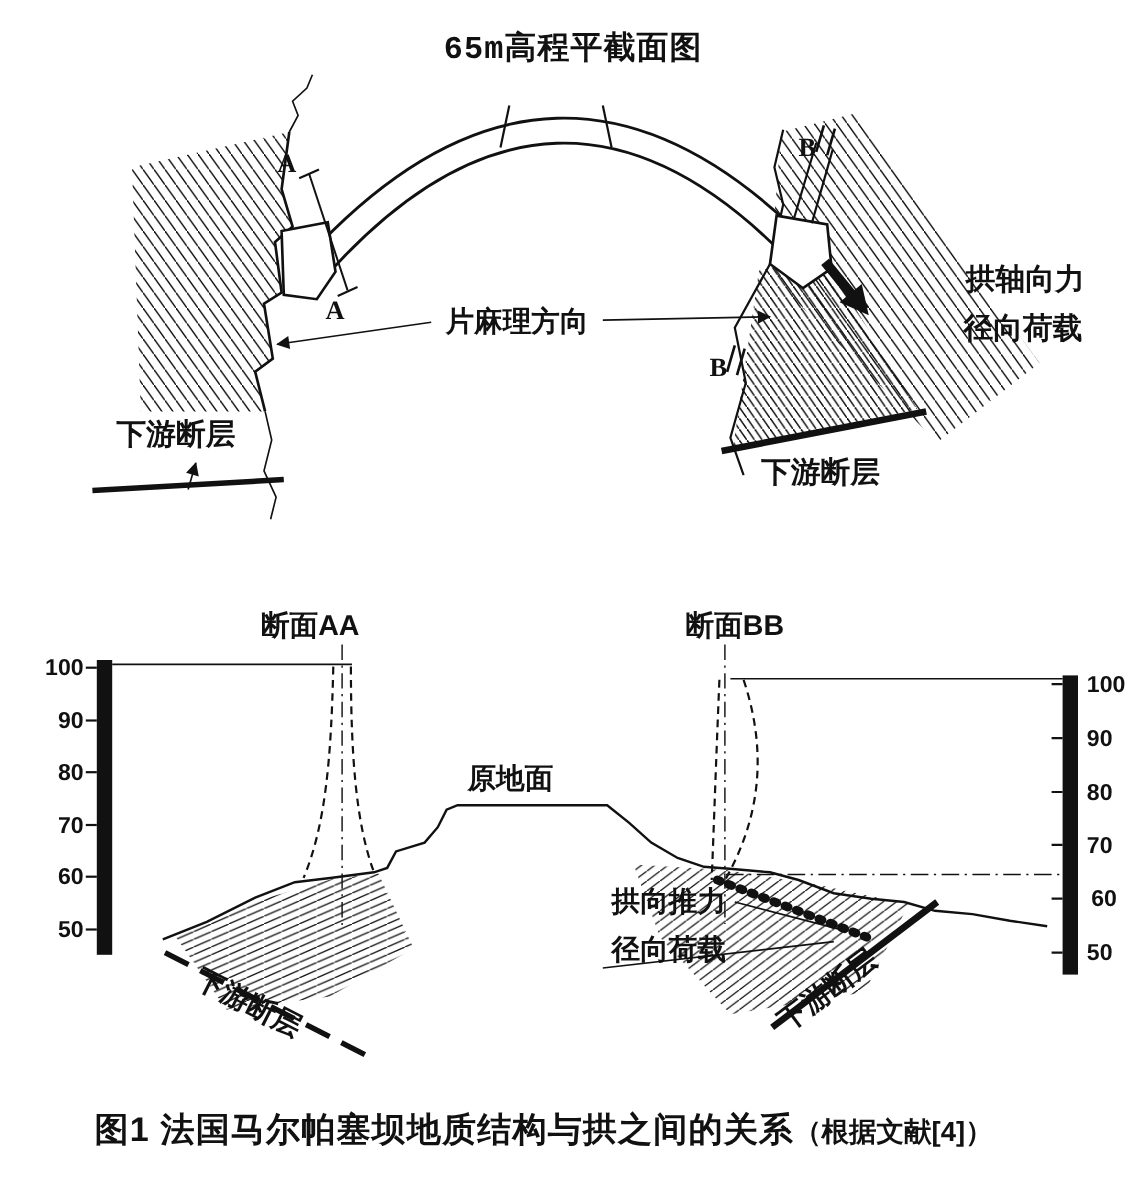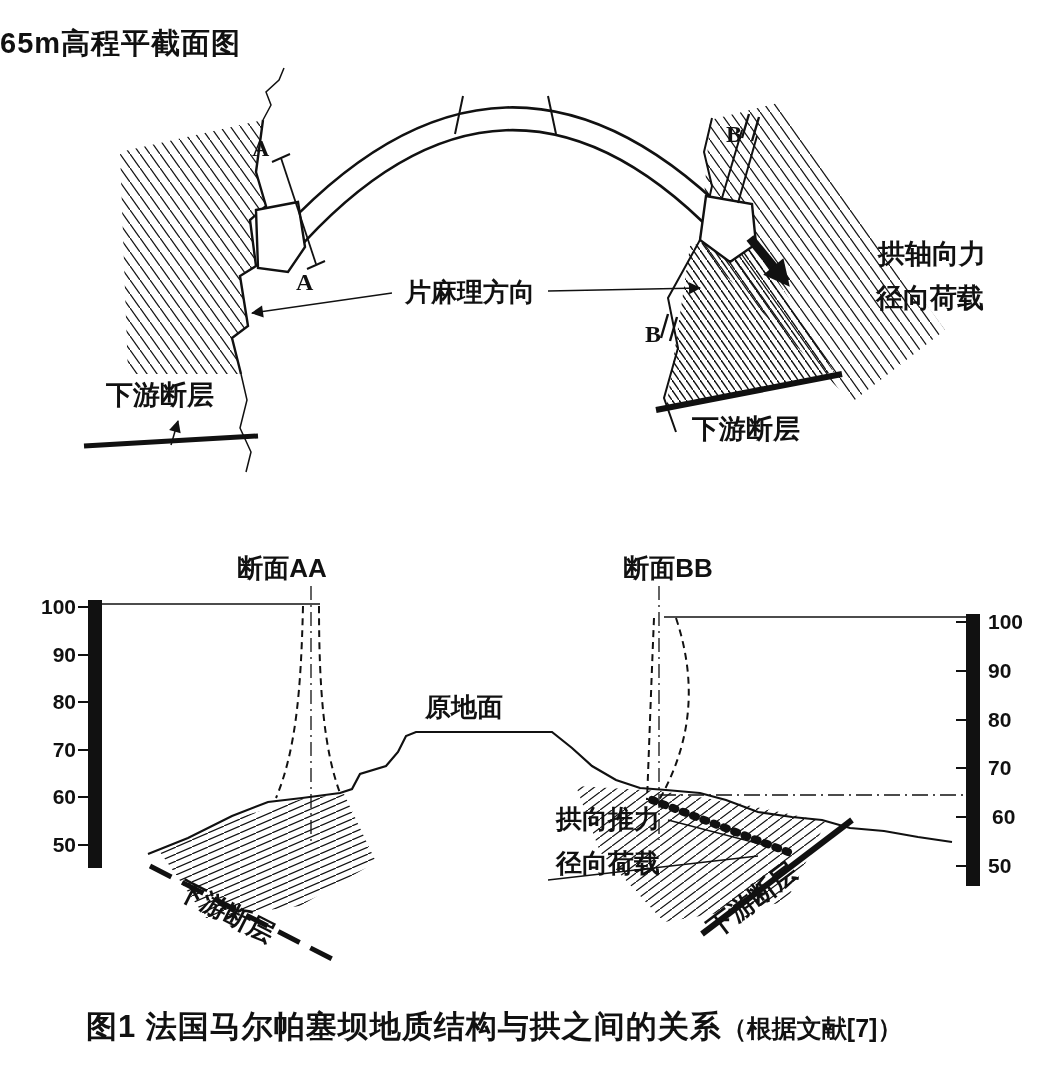--- a/index.html
+++ b/index.html
@@ -7,22 +7,22 @@
     position:relative;
     width:1042px;height:1071px;
     background:#ffffff;
     font-family:"Liberation Sans",sans-serif;
     color:#111;
     overflow:hidden;
     margin:0 auto;
   }
   .fig-title{
     position:absolute;top:24px;left:0;width:100%;
-    text-align:left;
-    font-size:29px;font-weight:bold;letter-spacing:1px;
+    text-align:center;
+    font-size:29px;font-weight:bold;letter-spacing:1px;font-family:Liberation Mono, monospace;
   }
   .fig-caption{
     position:absolute;left:86px;top:1006px;width:940px;
     white-space:nowrap;
   }
   .fig-caption .main{font-size:31px;font-weight:bold;letter-spacing:1px;text-align:right;}
   .fig-caption .note{font-size:25px;font-weight:bold;}
   svg{position:absolute;left:0;top:0;}
   svg text{fill:#111;font-family:"Liberation Sans",sans-serif;}
   .lbl{font-size:26px;font-weight:bold;}
@@ -174,16 +174,16 @@
 
       <text class="lbl" x="464" y="716" text-anchor="middle">原地面</text>
       <text class="lbl" x="556" y="828">拱向推力</text>
       <line x1="668" y1="820" x2="768" y2="846" stroke="#111" stroke-width="1.5"></line>
       <text class="lbl" x="556" y="872">径向荷载</text>
       <line x1="548" y1="880" x2="758" y2="856" stroke="#111" stroke-width="1.5"></line>
     </g>
   </svg>
 
   <div class="fig-caption">
-    <span class="main">图1 法国马尔帕塞坝地质结构与拱之间的关系</span><span class="note">（根据文献[7]）</span>
+    <span class="main">图1 法国马尔帕塞坝地质结构与拱之间的关系</span><span class="note">（根据文献[4]）</span>
   </div>
 
 </div>
 
 </body></html>

